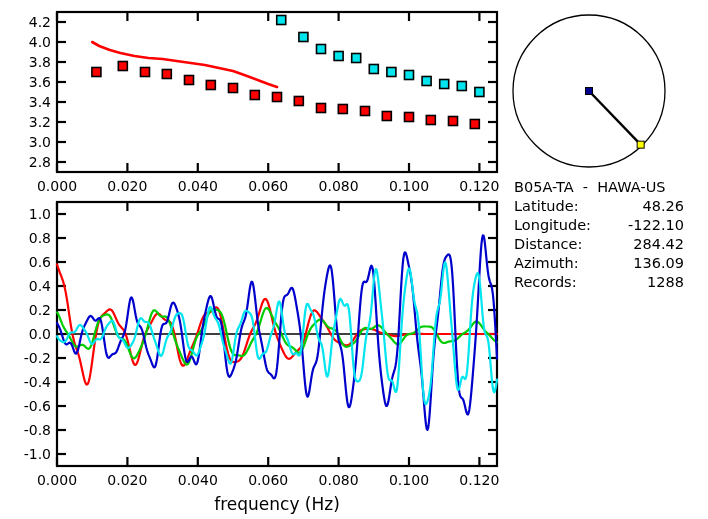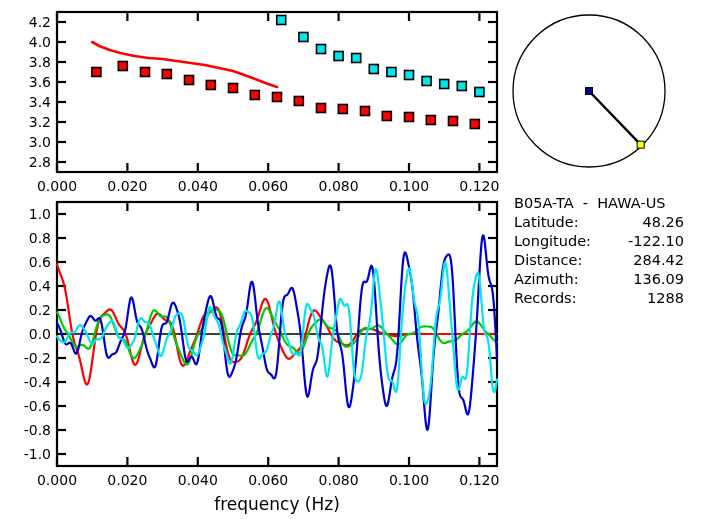--- a/index.html
+++ b/index.html
@@ -109,21 +109,21 @@
   <svg id="svg-map" width="203" height="180">
       <g>
         <circle cx="84" cy="91" r="76" fill="none" stroke="#000" stroke-width="1.3"></circle>
         <line x1="84" y1="91" x2="135.65393398019455" y2="144.65763230305365" stroke="#000" stroke-width="2.4"></line>
         <rect x="80.5" y="87.5" width="7" height="7" fill="#00008B" stroke="#000" stroke-width="1"></rect>
         <rect x="132.15393398019455" y="141.15763230305365" width="7" height="7" fill="#FFFF00" stroke="#000" stroke-width="1"></rect>
       </g>
     </svg>
 </div>
 
-<div class="abs" style="left:505px;top:194px;width:203px;height:120px;">
+<div class="abs" style="left:505px;top:178px;width:203px;height:120px;">
   <svg id="svg-info" width="203" height="120">
       <g>
         <text x="9" y="14" class="info-line">B05A-TA  -  HAWA-US</text>
         <text x="9" y="33" class="info-line"><tspan>Latitude:</tspan><tspan x="179" text-anchor="end">48.26</tspan></text>
         <text x="9" y="52" class="info-line"><tspan>Longitude:</tspan><tspan x="179" text-anchor="end">-122.10</tspan></text>
         <text x="9" y="71" class="info-line"><tspan>Distance:</tspan><tspan x="179" text-anchor="end">284.42</tspan></text>
         <text x="9" y="90" class="info-line"><tspan>Azimuth:</tspan><tspan x="179" text-anchor="end">136.09</tspan></text>
         <text x="9" y="109" class="info-line"><tspan>Records:</tspan><tspan x="179" text-anchor="end">1288</tspan></text>
       </g>
     </svg>

